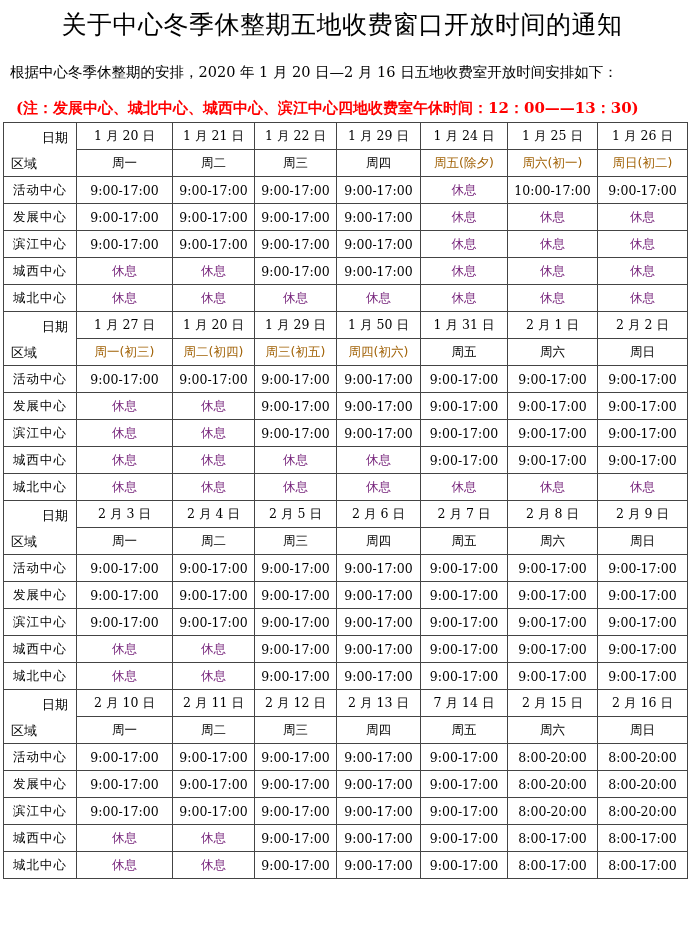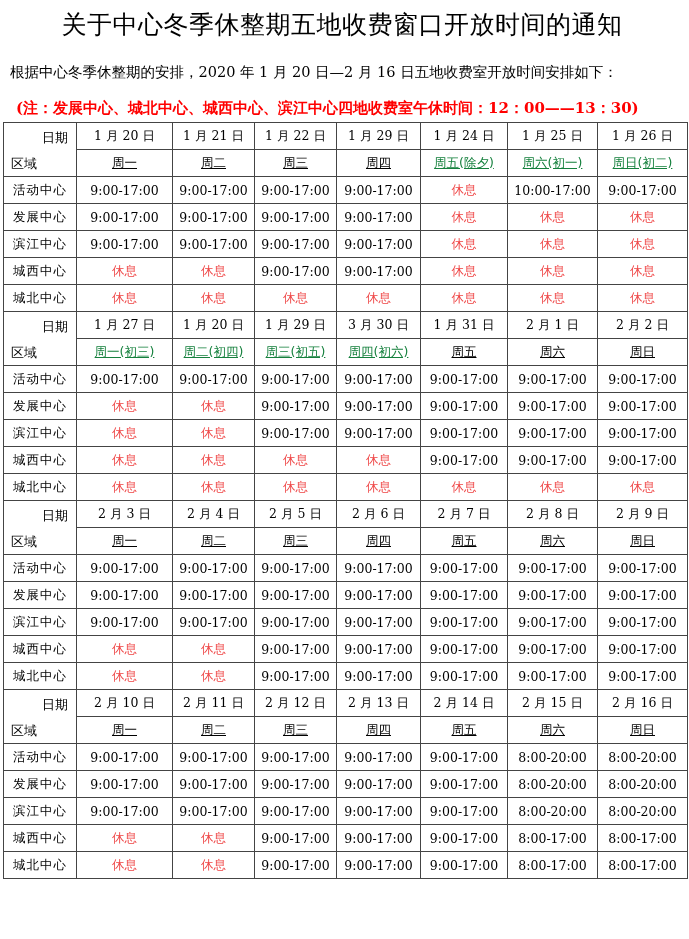--- a/index.html
+++ b/index.html
@@ -10,23 +10,23 @@
   .intro { position:absolute; top:63px; left:10px; font-size:14.5px; white-space:nowrap; }
   .note { position:absolute; top:99px; left:16px; font-size:15px; color:#ff0000; font-weight:bold; white-space:nowrap; }
   table.sched { position:absolute; top:122px; left:3px; border-collapse:collapse; table-layout:fixed; width:684px; }
   table.sched td { border:1px solid #444; height:26px; padding:0; text-align:center; vertical-align:middle;
                    font-size:12.5px; white-space:nowrap; overflow:hidden; }
   td.corner { position:relative; text-align:left; vertical-align:top; }
   .corner-date { position:absolute; top:6px; right:8px; font-size:13px; font-family:"DejaVu Sans","Liberation Sans",sans-serif;margin-left:8px; }
   .corner-area { position:absolute; top:32px; left:7px; font-size:13px; font-family:Liberation Sans, sans-serif; }
   td.region { font-size:13.5px; font-family:Liberation Sans, sans-serif; letter-spacing:1px;margin-top:20px; }
   td.date { font-size:12.5px; }
-  td.weekday { font-size:13px; font-family:"DejaVu Sans","Liberation Sans",sans-serif;text-decoration:underline; }
-  td.weekday.holiday { color:#15803d; }
-  td.closed { color:#ef4444; font-family:"DejaVu Sans","Liberation Sans",sans-serif; font-size:12.5px; }
+  td.weekday { font-size:13px; font-family:"DejaVu Sans","Liberation Sans",sans-serif; }
+  td.weekday.holiday { color:#a16207; }
+  td.closed { color:#701a75; font-family:"DejaVu Sans","Liberation Sans",sans-serif; font-size:12.5px; }
   td.time { font-size:12px; }
 </style>
 </head>
 <body>
 
 <div class="title">关于中心冬季休整期五地收费窗口开放时间的通知</div>
 <div class="intro">根据中心冬季休整期的安排，2020 年 1 月 20 日—2 月 16 日五地收费室开放时间安排如下：</div>
 <div class="note">(注：发展中心、城北中心、城西中心、滨江中心四地收费室午休时间：12：00——13：30)</div>
 
 <table class="sched">
@@ -114,21 +114,21 @@
         <td class="closed">休息</td>
       </tr>
       <tr>
         <td class="corner" rowspan="2">
           <span class="corner-date">日期</span>
           <span class="corner-area">区域</span>
         </td>
         <td class="date">1 月 27 日</td>
         <td class="date">1 月 20 日</td>
         <td class="date">1 月 29 日</td>
-        <td class="date">3 月 30 日</td>
+        <td class="date">1 月 50 日</td>
         <td class="date">1 月 31 日</td>
         <td class="date">2 月 1 日</td>
         <td class="date">2 月 2 日</td>
       </tr>
       <tr>
         <td class="weekday holiday">周一(初三)</td>
         <td class="weekday holiday">周二(初四)</td>
         <td class="weekday holiday">周三(初五)</td>
         <td class="weekday holiday">周四(初六)</td>
         <td class="weekday">周五</td>
@@ -259,21 +259,21 @@
       </tr>
       <tr>
         <td class="corner" rowspan="2">
           <span class="corner-date">日期</span>
           <span class="corner-area">区域</span>
         </td>
         <td class="date">2 月 10 日</td>
         <td class="date">2 月 11 日</td>
         <td class="date">2 月 12 日</td>
         <td class="date">2 月 13 日</td>
-        <td class="date">2 月 14 日</td>
+        <td class="date">7 月 14 日</td>
         <td class="date">2 月 15 日</td>
         <td class="date">2 月 16 日</td>
       </tr>
       <tr>
         <td class="weekday">周一</td>
         <td class="weekday">周二</td>
         <td class="weekday">周三</td>
         <td class="weekday">周四</td>
         <td class="weekday">周五</td>
         <td class="weekday">周六</td>

